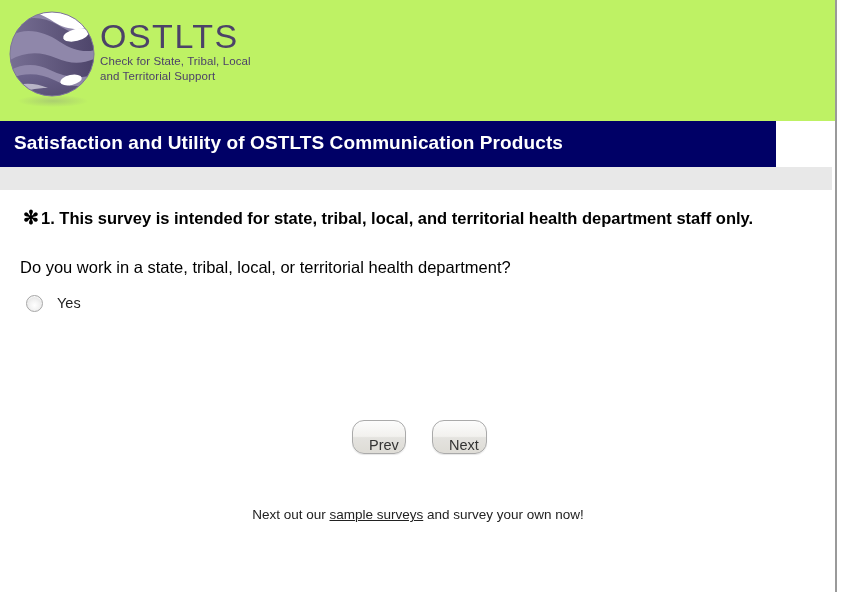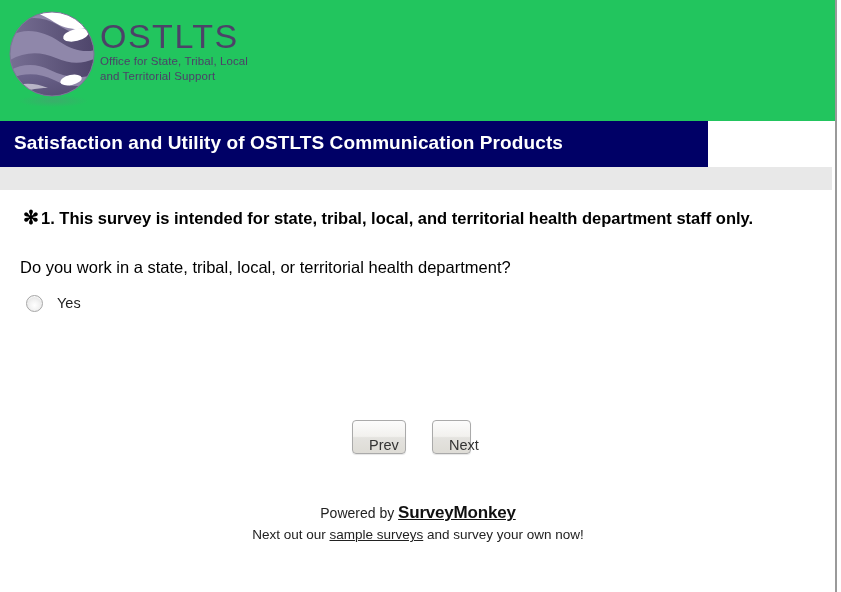--- a/index.html
+++ b/index.html
@@ -43,21 +43,21 @@
     background: #ffffff;
   }
 
   
   #brand {
     position: absolute;
     left: 0;
     top: 0;
     width: 836px;
     height: 121px;
-    background: #22c55e;
+    background: #bef264;
   }
   #logo-mark {
     position: absolute;
     left: 8px;
     top: 10px;
     width: 88px;
     height: 88px;
   }
   #logo-shadow {
     position: absolute;
@@ -87,21 +87,21 @@
     color: #4c4268;
     line-height: 15px;
     letter-spacing: 0.1px;
   }
 
   
   #title-bar {
     position: absolute;
     left: 0;
     top: 121px;
-    width: 708px;
+    width: 776px;
     height: 46px;
     background: #000066;
   }
   #title-text {
     position: absolute;
     left: 14px;
     top: 11px;
     font-size: 19px;
     font-weight: bold;
     color: #ffffff;
@@ -188,31 +188,31 @@
     left: 0;
     top: 420px;
     width: 836px;
     text-align: left;
   }
   .nav-btn {
     position: absolute;
     top: 0;
     height: 28px;
     border: 1px solid #aaaaaa;
-    border-radius: 4px;
+    border-radius: 12px;
     background: linear-gradient(to bottom, #fcfcfc 0%, #f2f1ee 48%, #e4e3df 52%, #dedcd6 100%);
     color: #333333;
     font-size: 14.5px;
     font-family: "Liberation Sans", sans-serif;
     cursor: pointer;
     box-shadow: 0 1px 1px rgba(0,0,0,0.10);
     padding: 16px;
   }
   #btn-prev { left: 352px; width: 54px; }
-  #btn-next { left: 432px; width: 39px; }
+  #btn-next { left: 432px; width: 55px; }
 
   
   #footer {
     position: absolute;
     left: 0;
     top: 503px;
     width: 836px;
     text-align: center;
     line-height: 19px;
   }
@@ -274,21 +274,21 @@
         <path d="M-4 72 C 12 62, 30 62, 46 70 C 62 78, 78 78, 92 70 L 92 92 L -4 92 Z" fill="url(#gBot)"></path>
         <ellipse cx="68" cy="25" rx="13" ry="6" transform="rotate(-14 68 25)" fill="#ffffff"></ellipse>
         <ellipse cx="63" cy="70" rx="11" ry="5" transform="rotate(-12 63 70)" fill="#ffffff"></ellipse>
         <path d="M-4 80 C 10 72, 26 72, 40 78 C 26 78, 10 82, -4 90 Z" fill="#ffffff" opacity="0.55"></path>
       </g>
       <circle cx="44" cy="44" r="42" fill="none" stroke="#7d7598" stroke-width="1"></circle>
     </svg>
 
     <div id="logo-text">
       <div id="logo-title">OSTLTS</div>
-      <div class="logo-sub">Office for State, Tribal, Local</div>
+      <div class="logo-sub">Check for State, Tribal, Local</div>
       <div class="logo-sub">and Territorial Support</div>
     </div>
   </div>
 
   <div id="title-bar">
     <div id="title-text">Satisfaction and Utility of OSTLTS Communication Products</div>
   </div>
   <div id="subbar"></div>
 
   <div id="question-block">
@@ -307,23 +307,20 @@
       </div>
     </div>
   </div>
 
   <div id="nav-buttons">
     <button id="btn-prev" class="nav-btn">Prev</button>
     <button id="btn-next" class="nav-btn">Next</button>
   </div>
 
   <div id="footer">
-    <div id="powered-line">
-      <span>Powered by </span><span id="powered-brand">SurveyMonkey</span>
-    </div>
     <div id="footer-line2">
       <span>Next out our </span><span id="sample-link">sample surveys</span><span> and survey your own now!</span>
     </div>
   </div>
 
 </div>
 
 <div id="right-rule"></div>
 <div id="right-gap"></div>
 

